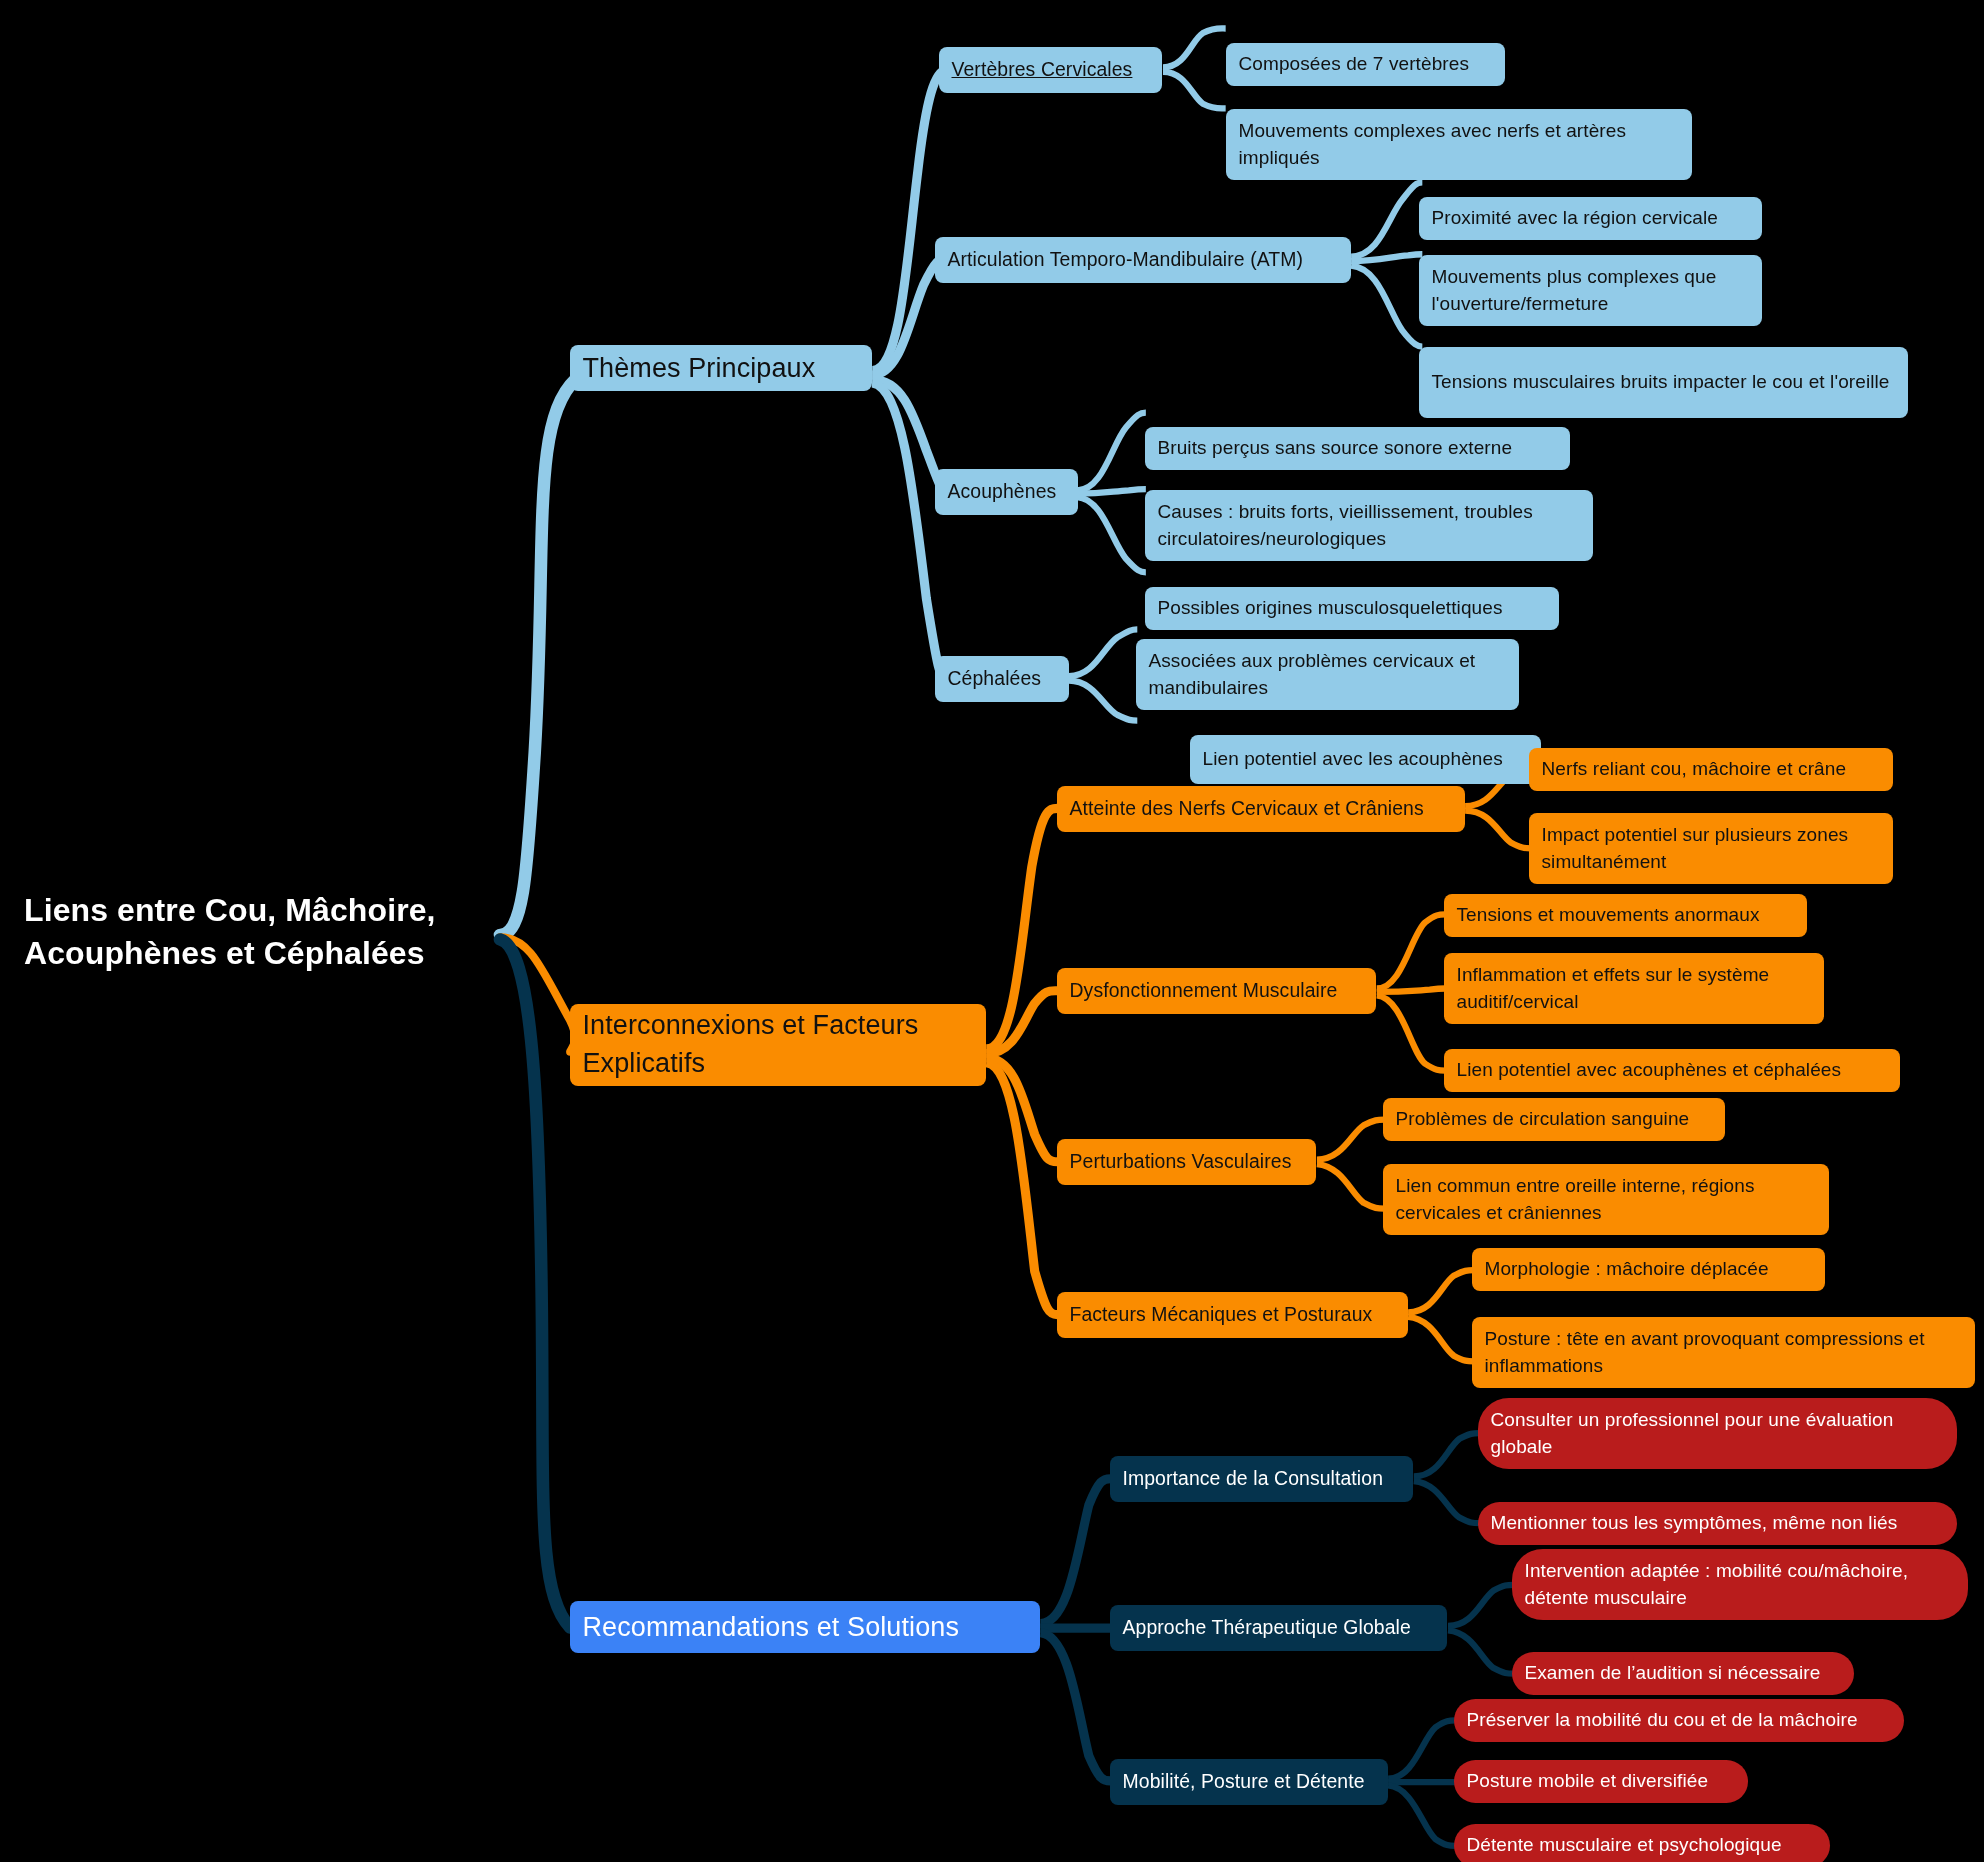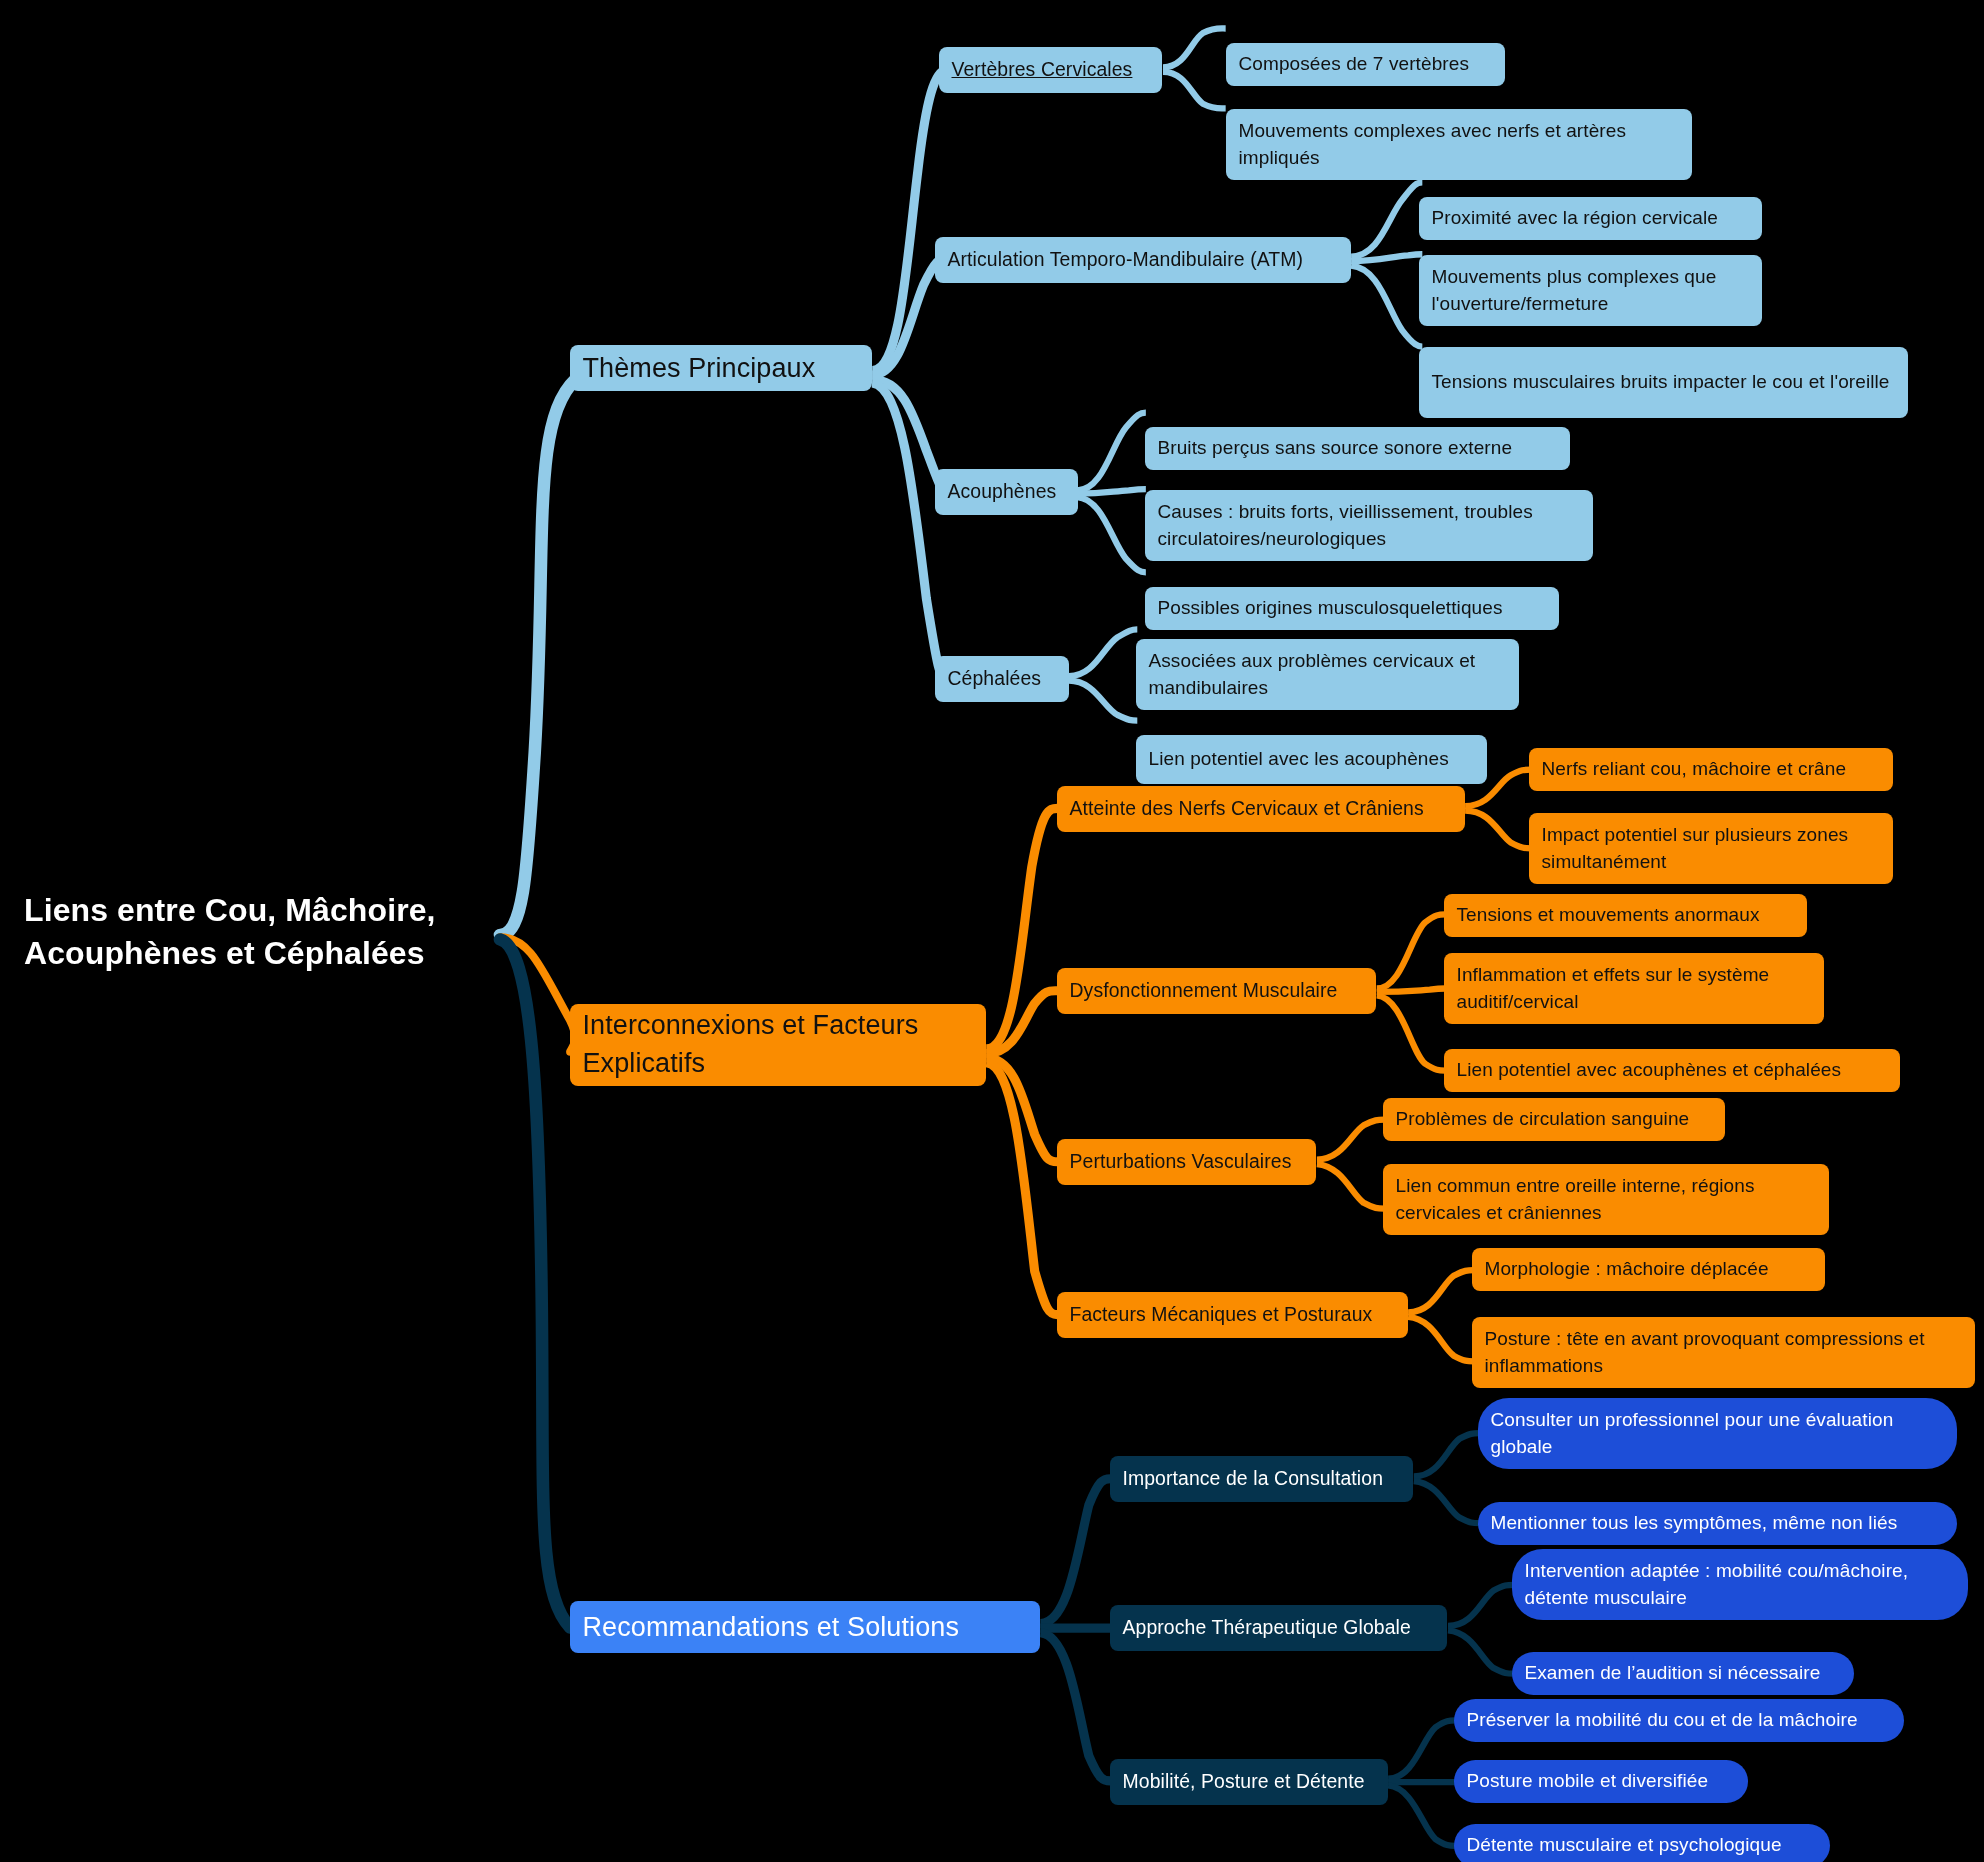--- a/index.html
+++ b/index.html
@@ -36,21 +36,21 @@
   .b1-main{ background:#92cbe8; color:#111111; font-size:27px; }
   .b1-sub { background:#92cbe8; color:#111111; font-size:19.4px; }
   .b1-leaf{ background:#92cbe8; color:#111111; font-size:19px;margin-top:36px; }
   
   .b2-main{ background:#fa8c00; color:#111111; font-size:27px; }
   .b2-sub { background:#fa8c00; color:#111111; font-size:19.4px; }
   .b2-leaf{ background:#fa8c00; color:#111111; font-size:19px; }
   
   .b3-main{ background:#3b82f6; color:#ffffff; font-size:27px; }
   .b3-sub { background:#05334d; color:#ffffff; font-size:19.4px; }
-  .b3-leaf{ background:#1d4ed8; color:#ffffff; font-size:19px;border-radius:31px; }
+  .b3-leaf{ background:#b91c1c; color:#ffffff; font-size:19px;border-radius:31px; }
 </style>
 </head>
 <body>
 
 <div id="root">
 
   <svg id="edges" viewBox="0 0 3482 3268" xmlns="http://www.w3.org/2000/svg">
 
     <path d="M877 1640 C 920 1640 925 1520 938 1320 C 960 950 930 740 1010 665" stroke="#92cbe8" stroke-width="22" fill="none" stroke-linecap="round"></path>
     <path d="M877 1644 C 930 1644 950 1700 1000 1790 C 1020 1830 1000 1840 1000 1845" stroke="#fa8c00" stroke-width="14" fill="none" stroke-linecap="round"></path>
@@ -122,21 +122,21 @@
   <div class="node b1-leaf" style="left:1419px; top:219px; width:343px; height:71px;">Mouvements plus complexes que l'ouverture/fermeture</div>
   <div class="node b1-leaf" style="left:1419px; top:311px; width:489px; height:71px;">Tensions musculaires bruits impacter le cou et l'oreille</div>
 
   <div class="node b1-sub" style="left:935px; top:469px; width:143px; height:46px;">Acouphènes</div>
   <div class="node b1-leaf" style="left:1145px; top:391px; width:425px; height:43px;">Bruits perçus sans source sonore externe</div>
   <div class="node b1-leaf" style="left:1145px; top:454px; width:448px; height:71px;">Causes : bruits forts, vieillissement, troubles circulatoires/neurologiques</div>
   <div class="node b1-leaf" style="left:1145px; top:551px; width:414px; height:43px;">Possibles origines musculosquelettiques</div>
 
   <div class="node b1-sub" style="left:935px; top:656px; width:134px; height:46px;">Céphalées</div>
   <div class="node b1-leaf" style="left:1136px; top:603px; width:383px; height:71px;">Associées aux problèmes cervicaux et mandibulaires</div>
-  <div class="node b1-leaf" style="left:1136px; top:699px; width:351px; height:49px;">Lien potentiel avec les acouphènes</div>
+  <div class="node b1-leaf" style="left:1190px; top:699px; width:351px; height:49px;">Lien potentiel avec les acouphènes</div>
 
   <div class="node b2-main" style="left:570px; top:1004px; width:416px; height:82px; align-items:flex-start; padding-top:2px;">Interconnexions et Facteurs Explicatifs</div>
 
   <div class="node b2-sub" style="left:1057px; top:786px; width:408px; height:46px;">Atteinte des Nerfs Cervicaux et Crâniens</div>
   <div class="node b2-leaf" style="left:1529px; top:748px; width:364px; height:43px;">Nerfs reliant cou, mâchoire et crâne</div>
   <div class="node b2-leaf" style="left:1529px; top:813px; width:364px; height:71px;">Impact potentiel sur plusieurs zones simultanément</div>
 
   <div class="node b2-sub" style="left:1057px; top:968px; width:319px; height:46px;">Dysfonctionnement Musculaire</div>
   <div class="node b2-leaf" style="left:1444px; top:894px; width:363px; height:43px;">Tensions et mouvements anormaux</div>
   <div class="node b2-leaf" style="left:1444px; top:953px; width:380px; height:71px;">Inflammation et effets sur le système auditif/cervical</div>

